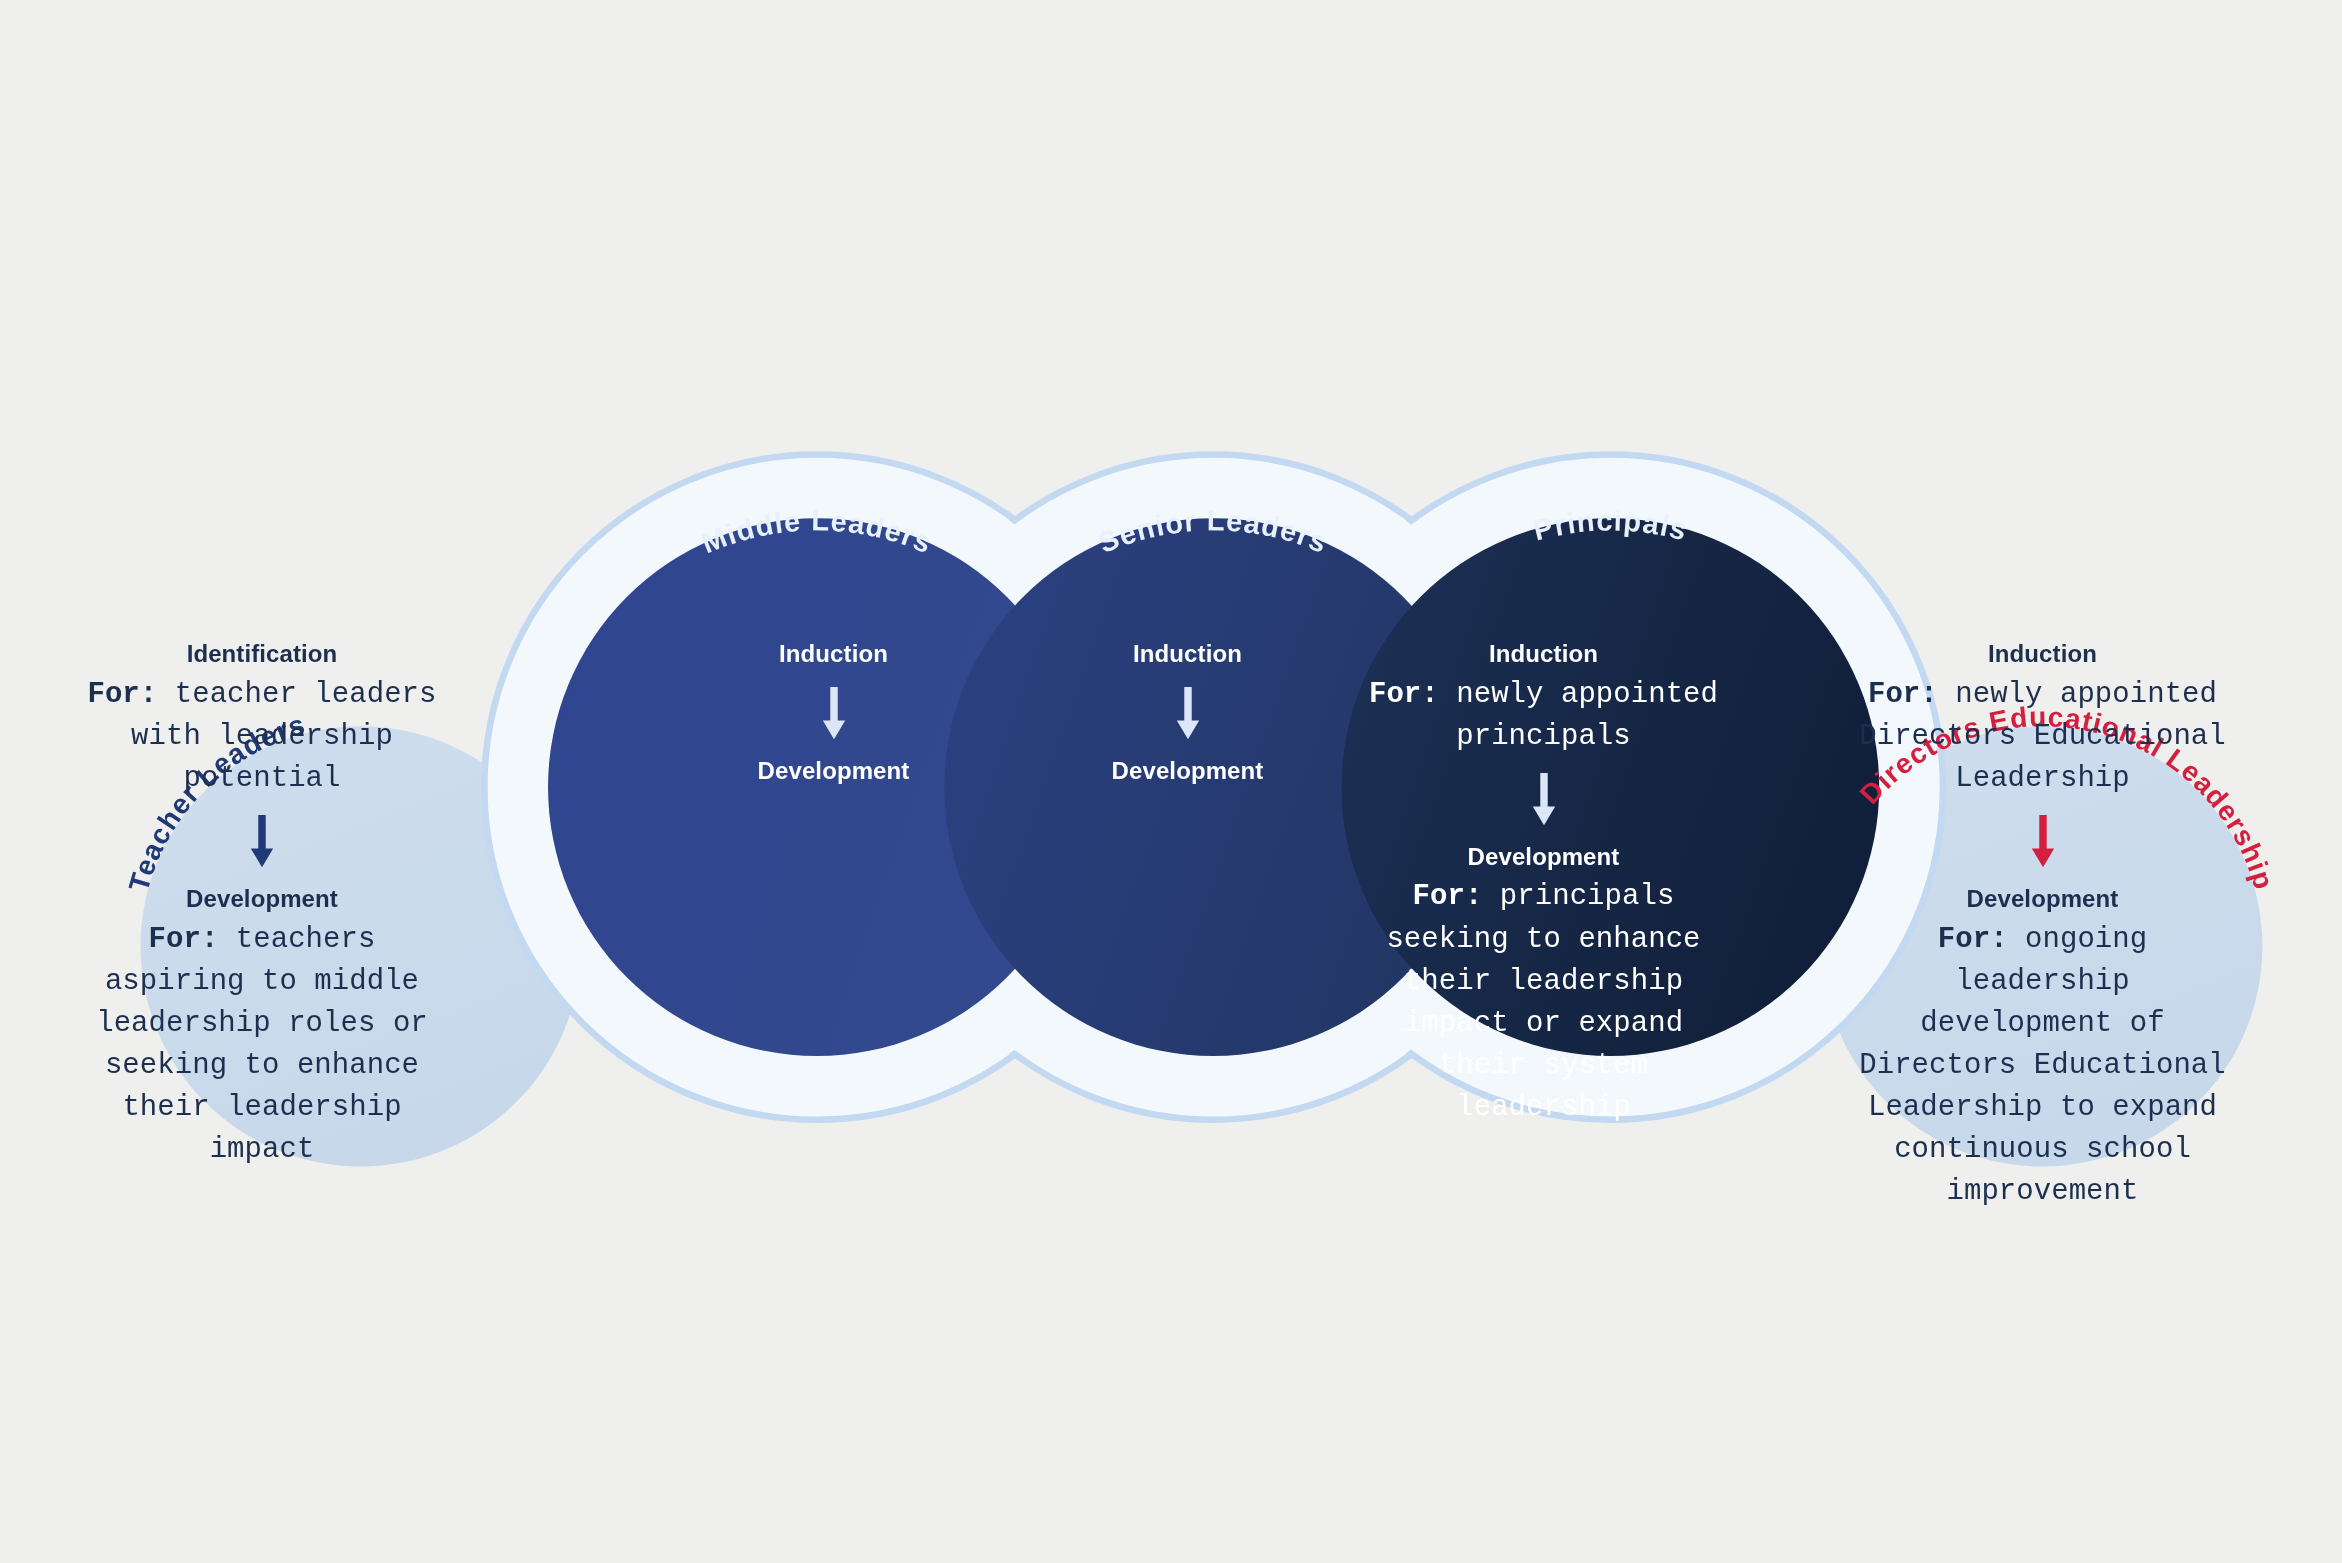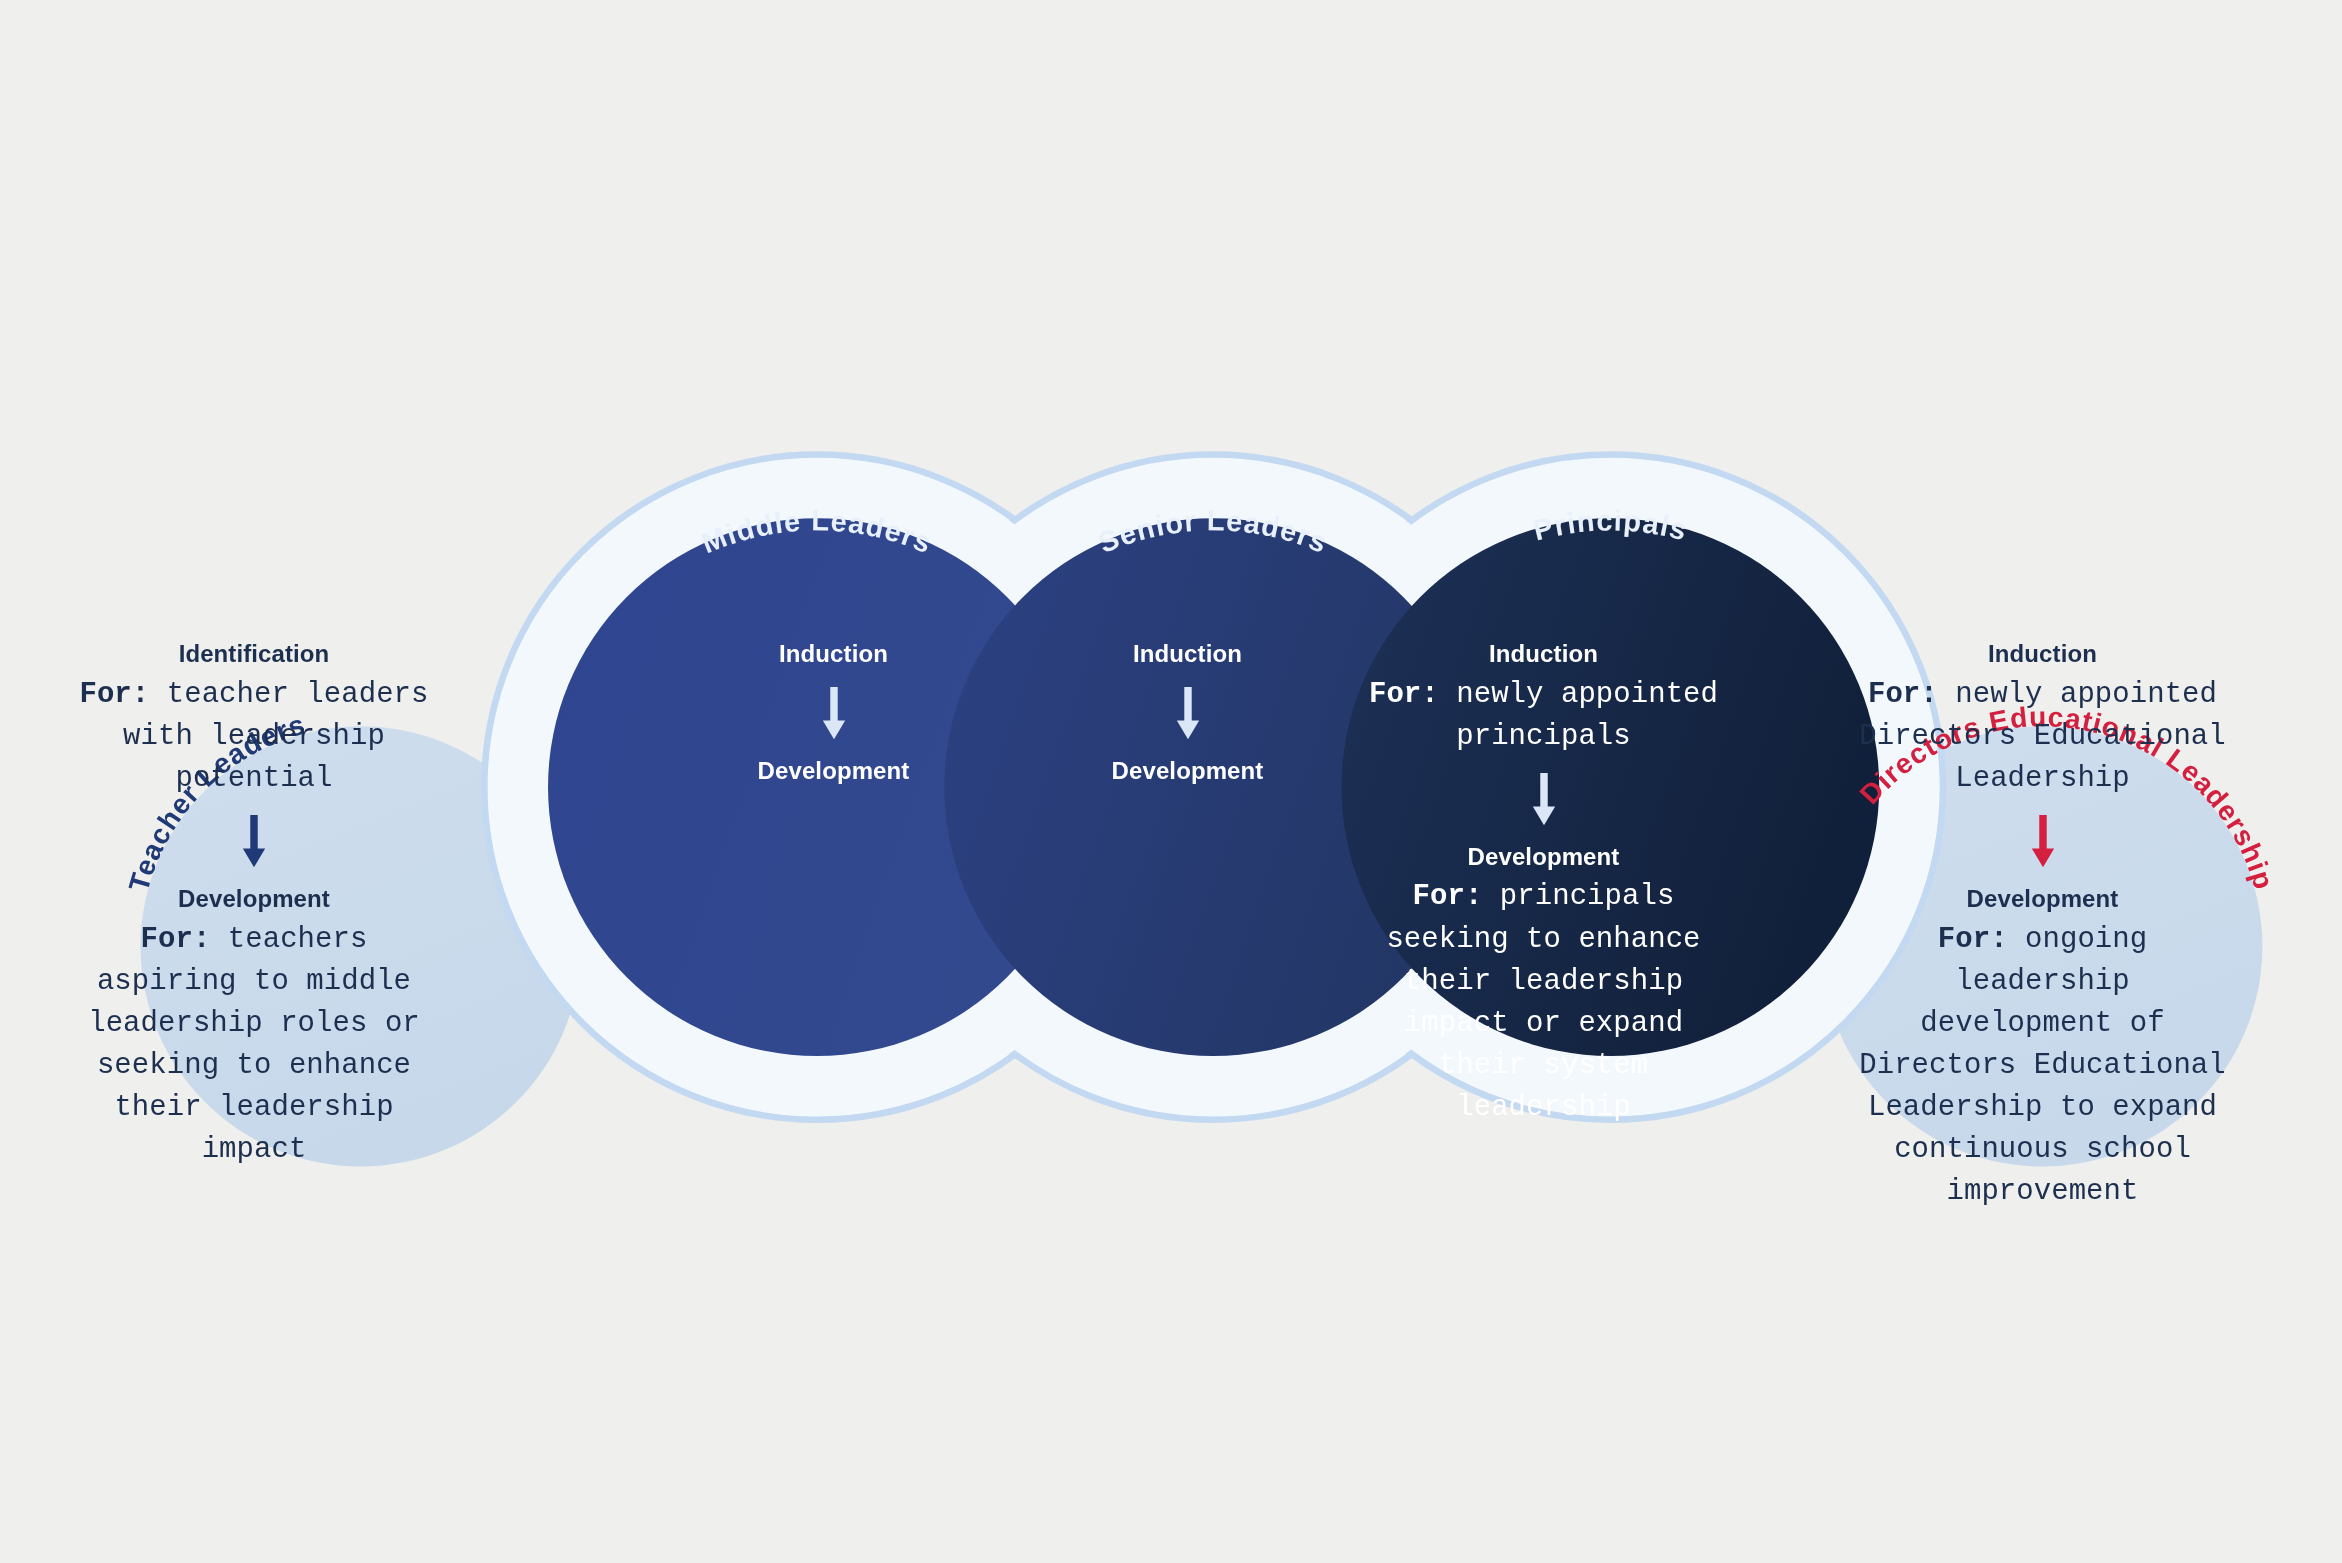--- a/index.html
+++ b/index.html
@@ -57,21 +57,21 @@
     justify-content: center;
     align-items: center;
     margin: 15px 0 13px 0;
   }
   .arrow-wrap svg { display: block; }
 
   .light-text  { color: #1c2f4f; }
   .dark-text   { color: #ffffff; }
 
   
-  #text-teacher   { left:  76px; top: 637px; width: 356px; }
+  #text-teacher   { left:  84px; top: 637px; width: 356px; }
   #text-middle    { left: 646px; top: 637px; width: 375px; }
   #text-senior    { left: 1007px; top: 637px; width: 361px; }
   #text-principal { left: 1363px; top: 637px; width: 361px; }
   #text-directors { left: 1855px; top: 637px; width: 375px; }
 </style>
 </head>
 <body>
 
 <div id="stage">
 

